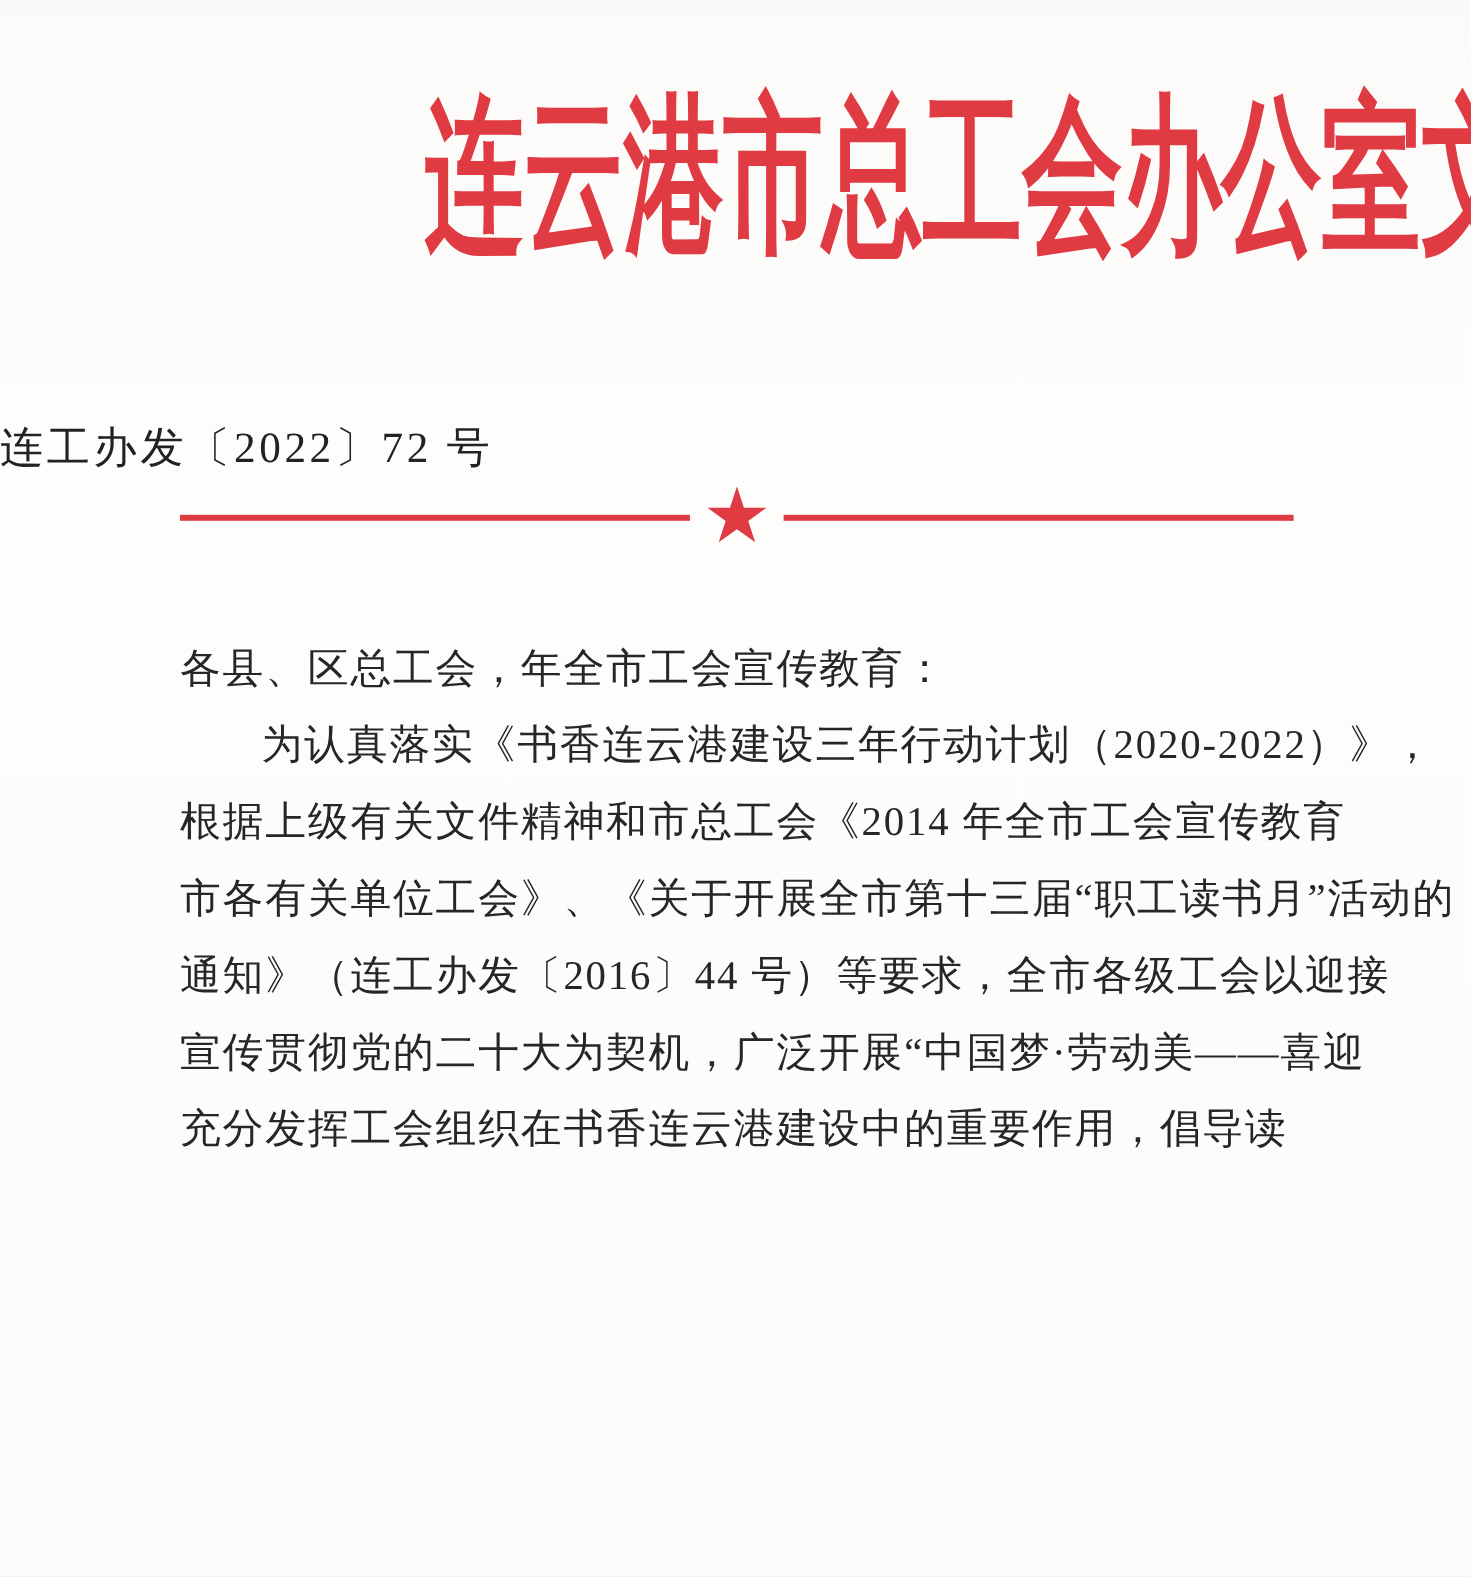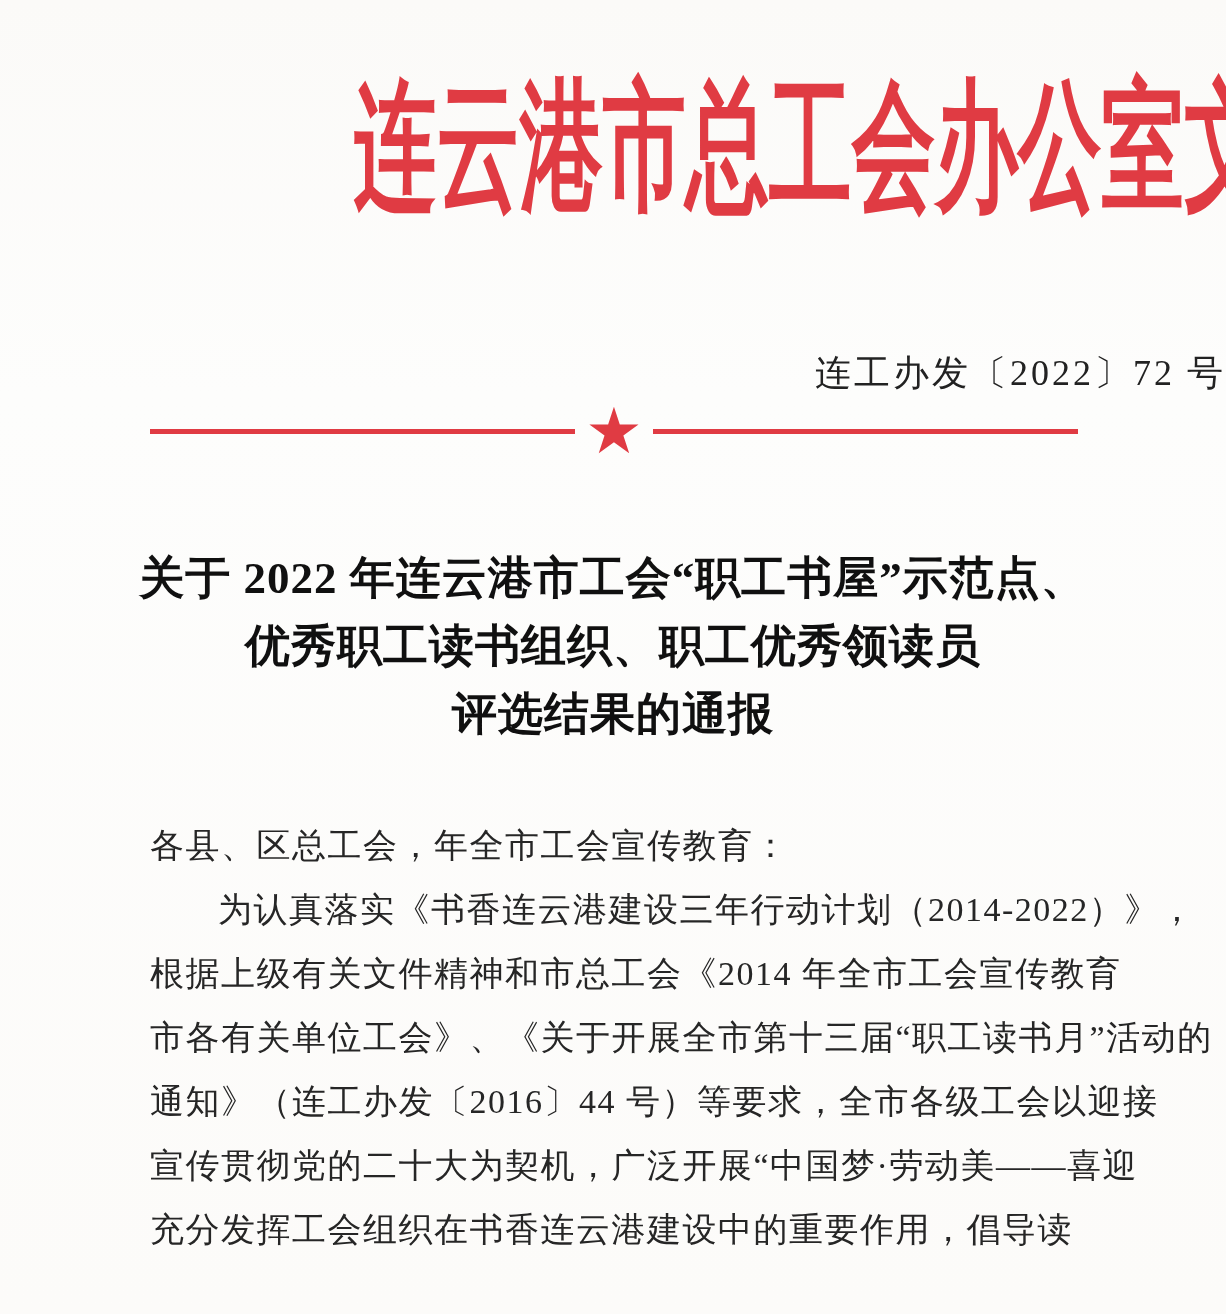--- a/index.html
+++ b/index.html
@@ -34,21 +34,21 @@
     font-weight: 700;
     color: var(--accent, #de3b44);
     transform: scaleX(0.585);
     transform-origin: center center;
     letter-spacing: 0px;
   }
 
   
   .doc-number {
     margin-top: 128px;
-    text-align: right;
+    text-align: left;
     font-size: 36px;
     line-height: 46px;
     letter-spacing: 3px;
     color: #222;
   }
 
   
   .divider {
     display: flex;
     align-items: center;
@@ -104,29 +104,24 @@
   <div class="doc-number">连工办发〔2022〕72 号</div>
 
   <div class="content">
     <div class="divider">
       <div class="seg"></div>
       <div class="star">★</div>
       <div class="seg"></div>
     </div>
   </div>
 
-  <div class="doc-title">
-    <div>关于 2022 年连云港市工会“职工书屋”示范点、</div>
-    <div>优秀职工读书组织、职工优秀领读员</div>
-    <div>评选结果的通报</div>
-  </div>
 
   <div class="content body-text">
     <div class="body-line">各县、区总工会，年全市工会宣传教育：</div>
-    <div class="body-line indent">为认真落实《书香连云港建设三年行动计划（2014-2022）》，</div>
+    <div class="body-line indent">为认真落实《书香连云港建设三年行动计划（2020-2022）》，</div>
     <div class="body-line">根据上级有关文件精神和市总工会《2014 年全市工会宣传教育</div>
     <div class="body-line">市各有关单位工会》、《关于开展全市第十三届“职工读书月”活动的</div>
     <div class="body-line">通知》（连工办发〔2016〕44 号）等要求，全市各级工会以迎接</div>
     <div class="body-line">宣传贯彻党的二十大为契机，广泛开展“中国梦·劳动美——喜迎</div>
     <div class="body-line">充分发挥工会组织在书香连云港建设中的重要作用，倡导读</div>
   </div>
 
 </div>
 
 </body></html>

